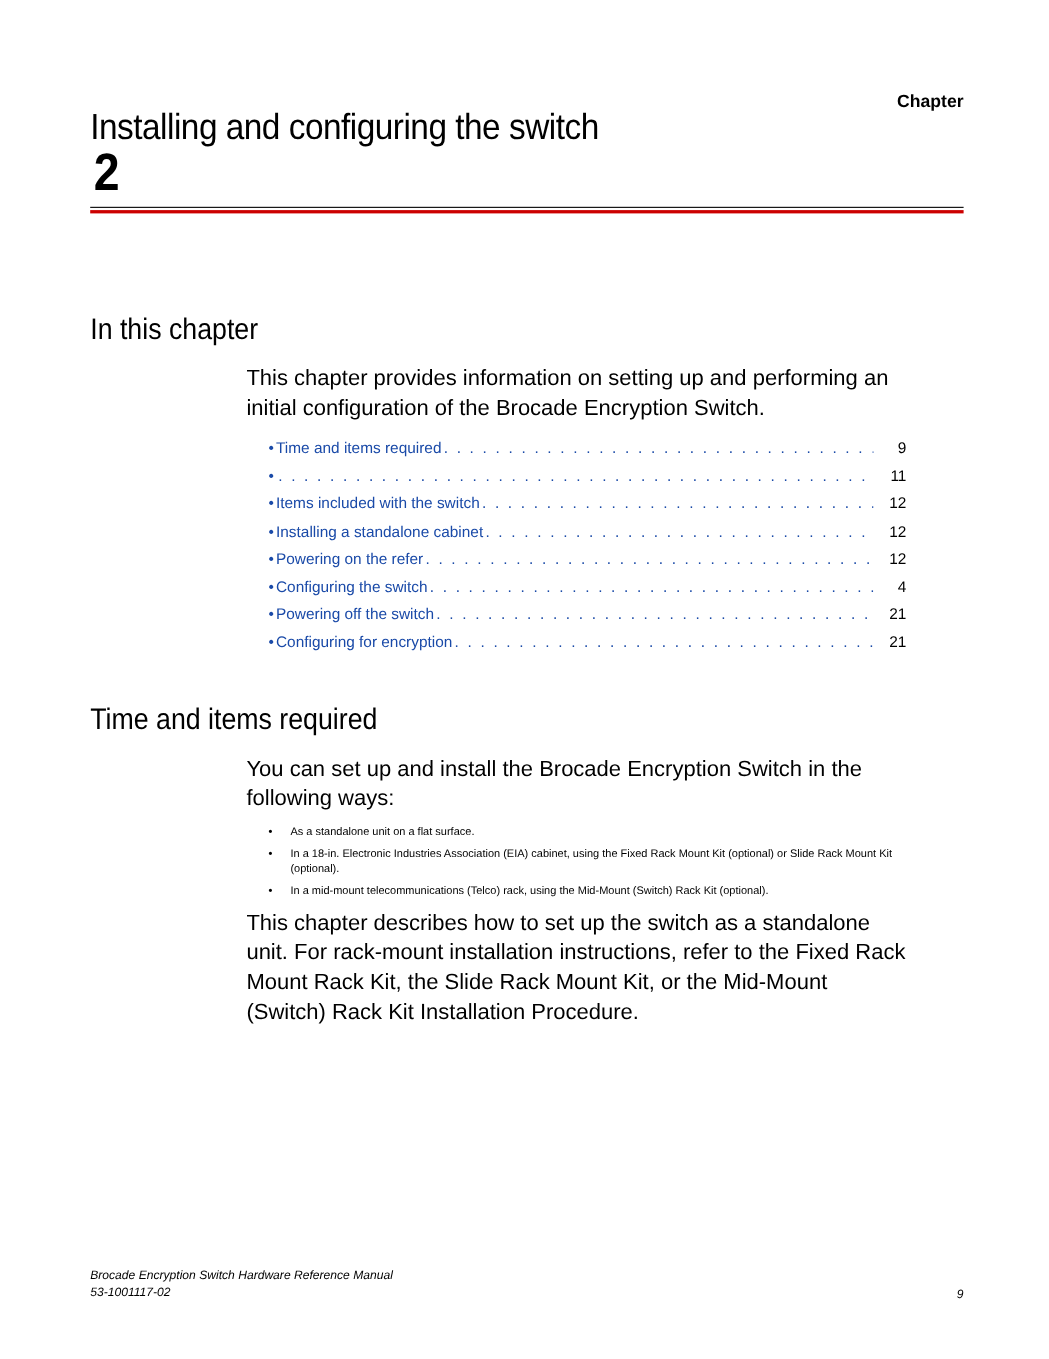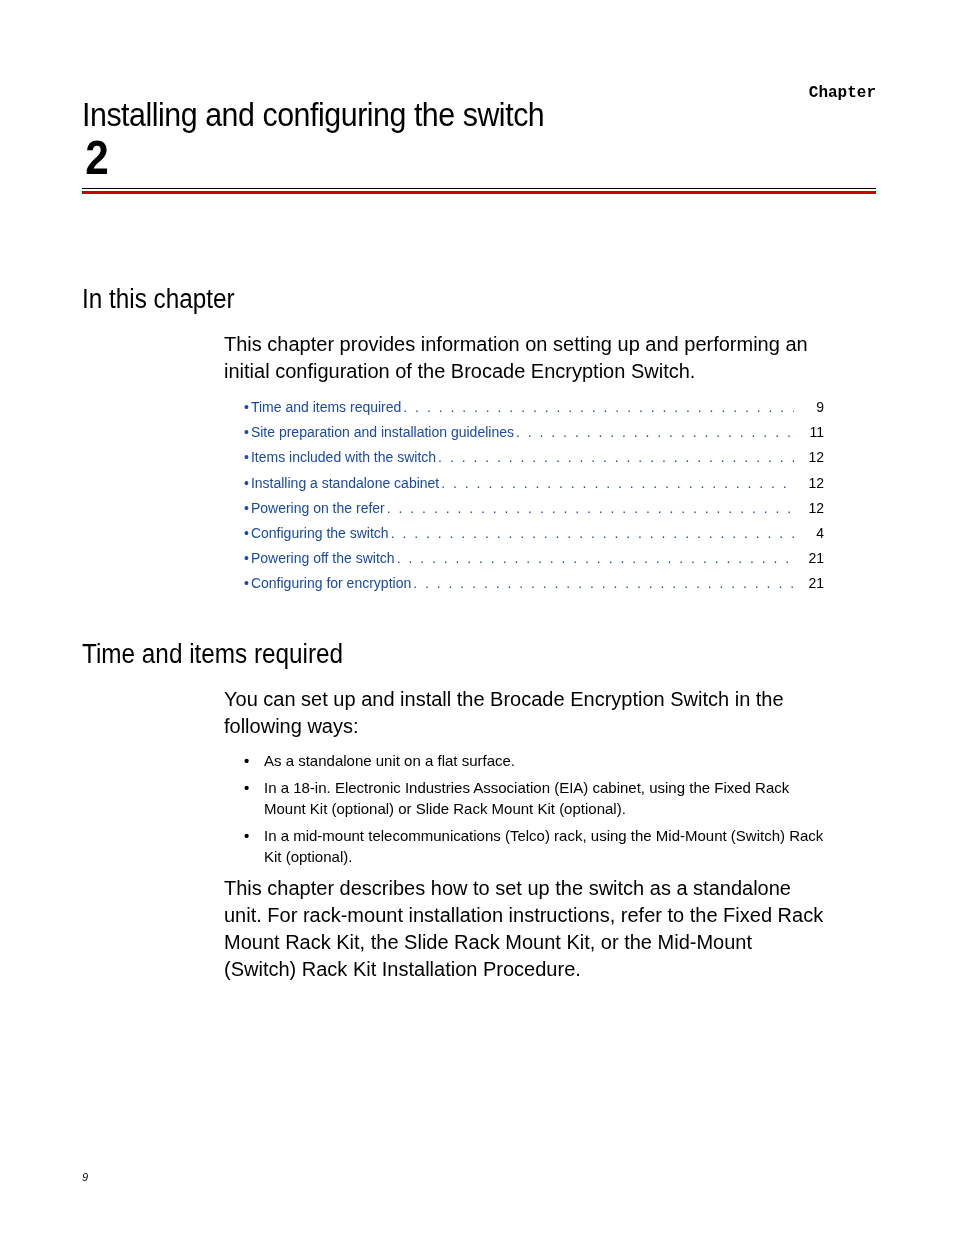--- a/index.html
+++ b/index.html
@@ -19,21 +19,20 @@
     box-sizing: border-box;
   }
   .header-block {
     margin-bottom: 18px;
   }
   .chapter-label {
     text-align: right;
     font-weight: bold;
     font-size: 16px;
     margin-bottom: -6px;
-    font-family: Liberation Mono, monospace;
   }
   .title-row {
     display: flex;
     justify-content: space-between;
     align-items: baseline;
     flex-direction: column;
   }
   .chapter-title {
     font-family: "Helvetica Neue", Arial, sans-serif;
     font-stretch: condensed;
@@ -114,21 +113,21 @@
   }
 
   .bullets {
     list-style: none;
     padding: 0;
     margin: 6px 0 8px 20px;
   }
   .bullets li {
     position: relative;
     padding-left: 20px;
-    font-size: 15px;
+    font-size: 10px;
     line-height: 1.4;
     margin-bottom: 6px;
   }
   .bullets li::before {
     content: "•";
     position: absolute;
     left: 0;
     top: 0;
     font-weight: bold;
   }
@@ -168,21 +167,20 @@
       <p class="body-text">This chapter provides information on setting up and performing an initial configuration of the Brocade Encryption Switch.</p>
       <ul class="toc">
         <li>
             <span class="bullet">•</span>
             <a href="#">Time and items required</a>
             <span class="dots"></span>
             <span class="pg">9</span>
           </li>
         <li>
             <span class="bullet">•</span>
-            <a href="#">Site preparation and installation guidelines</a>
             <span class="dots"></span>
             <span class="pg">11</span>
           </li>
         <li>
             <span class="bullet">•</span>
             <a href="#">Items included with the switch</a>
             <span class="dots"></span>
             <span class="pg">12</span>
           </li>
         <li>
@@ -229,14 +227,18 @@
         <li>In a mid-mount telecommunications (Telco) rack, using the Mid-Mount (Switch) Rack Kit (optional).</li>
       </ul>
       <p class="body-text">
         <span>This chapter describes how to set up the switch as a standalone unit. For rack-mount installation instructions, refer to the </span><span class="refs">Fixed Rack Mount Rack Kit,</span><span> the </span><span class="refs">Slide Rack Mount Kit,</span><span> or the </span><span class="refs">Mid-Mount (Switch) Rack Kit Installation Procedure.</span>
       </p>
     </div>
   </div>
 </div>
 
 <div class="footer">
+  <div class="footer-left">
+    <div>Brocade Encryption Switch Hardware Reference Manual</div>
+    <div>53-1001117-02</div>
+  </div>
   <div class="footer-right">9</div>
 </div>
 
 </body></html>

